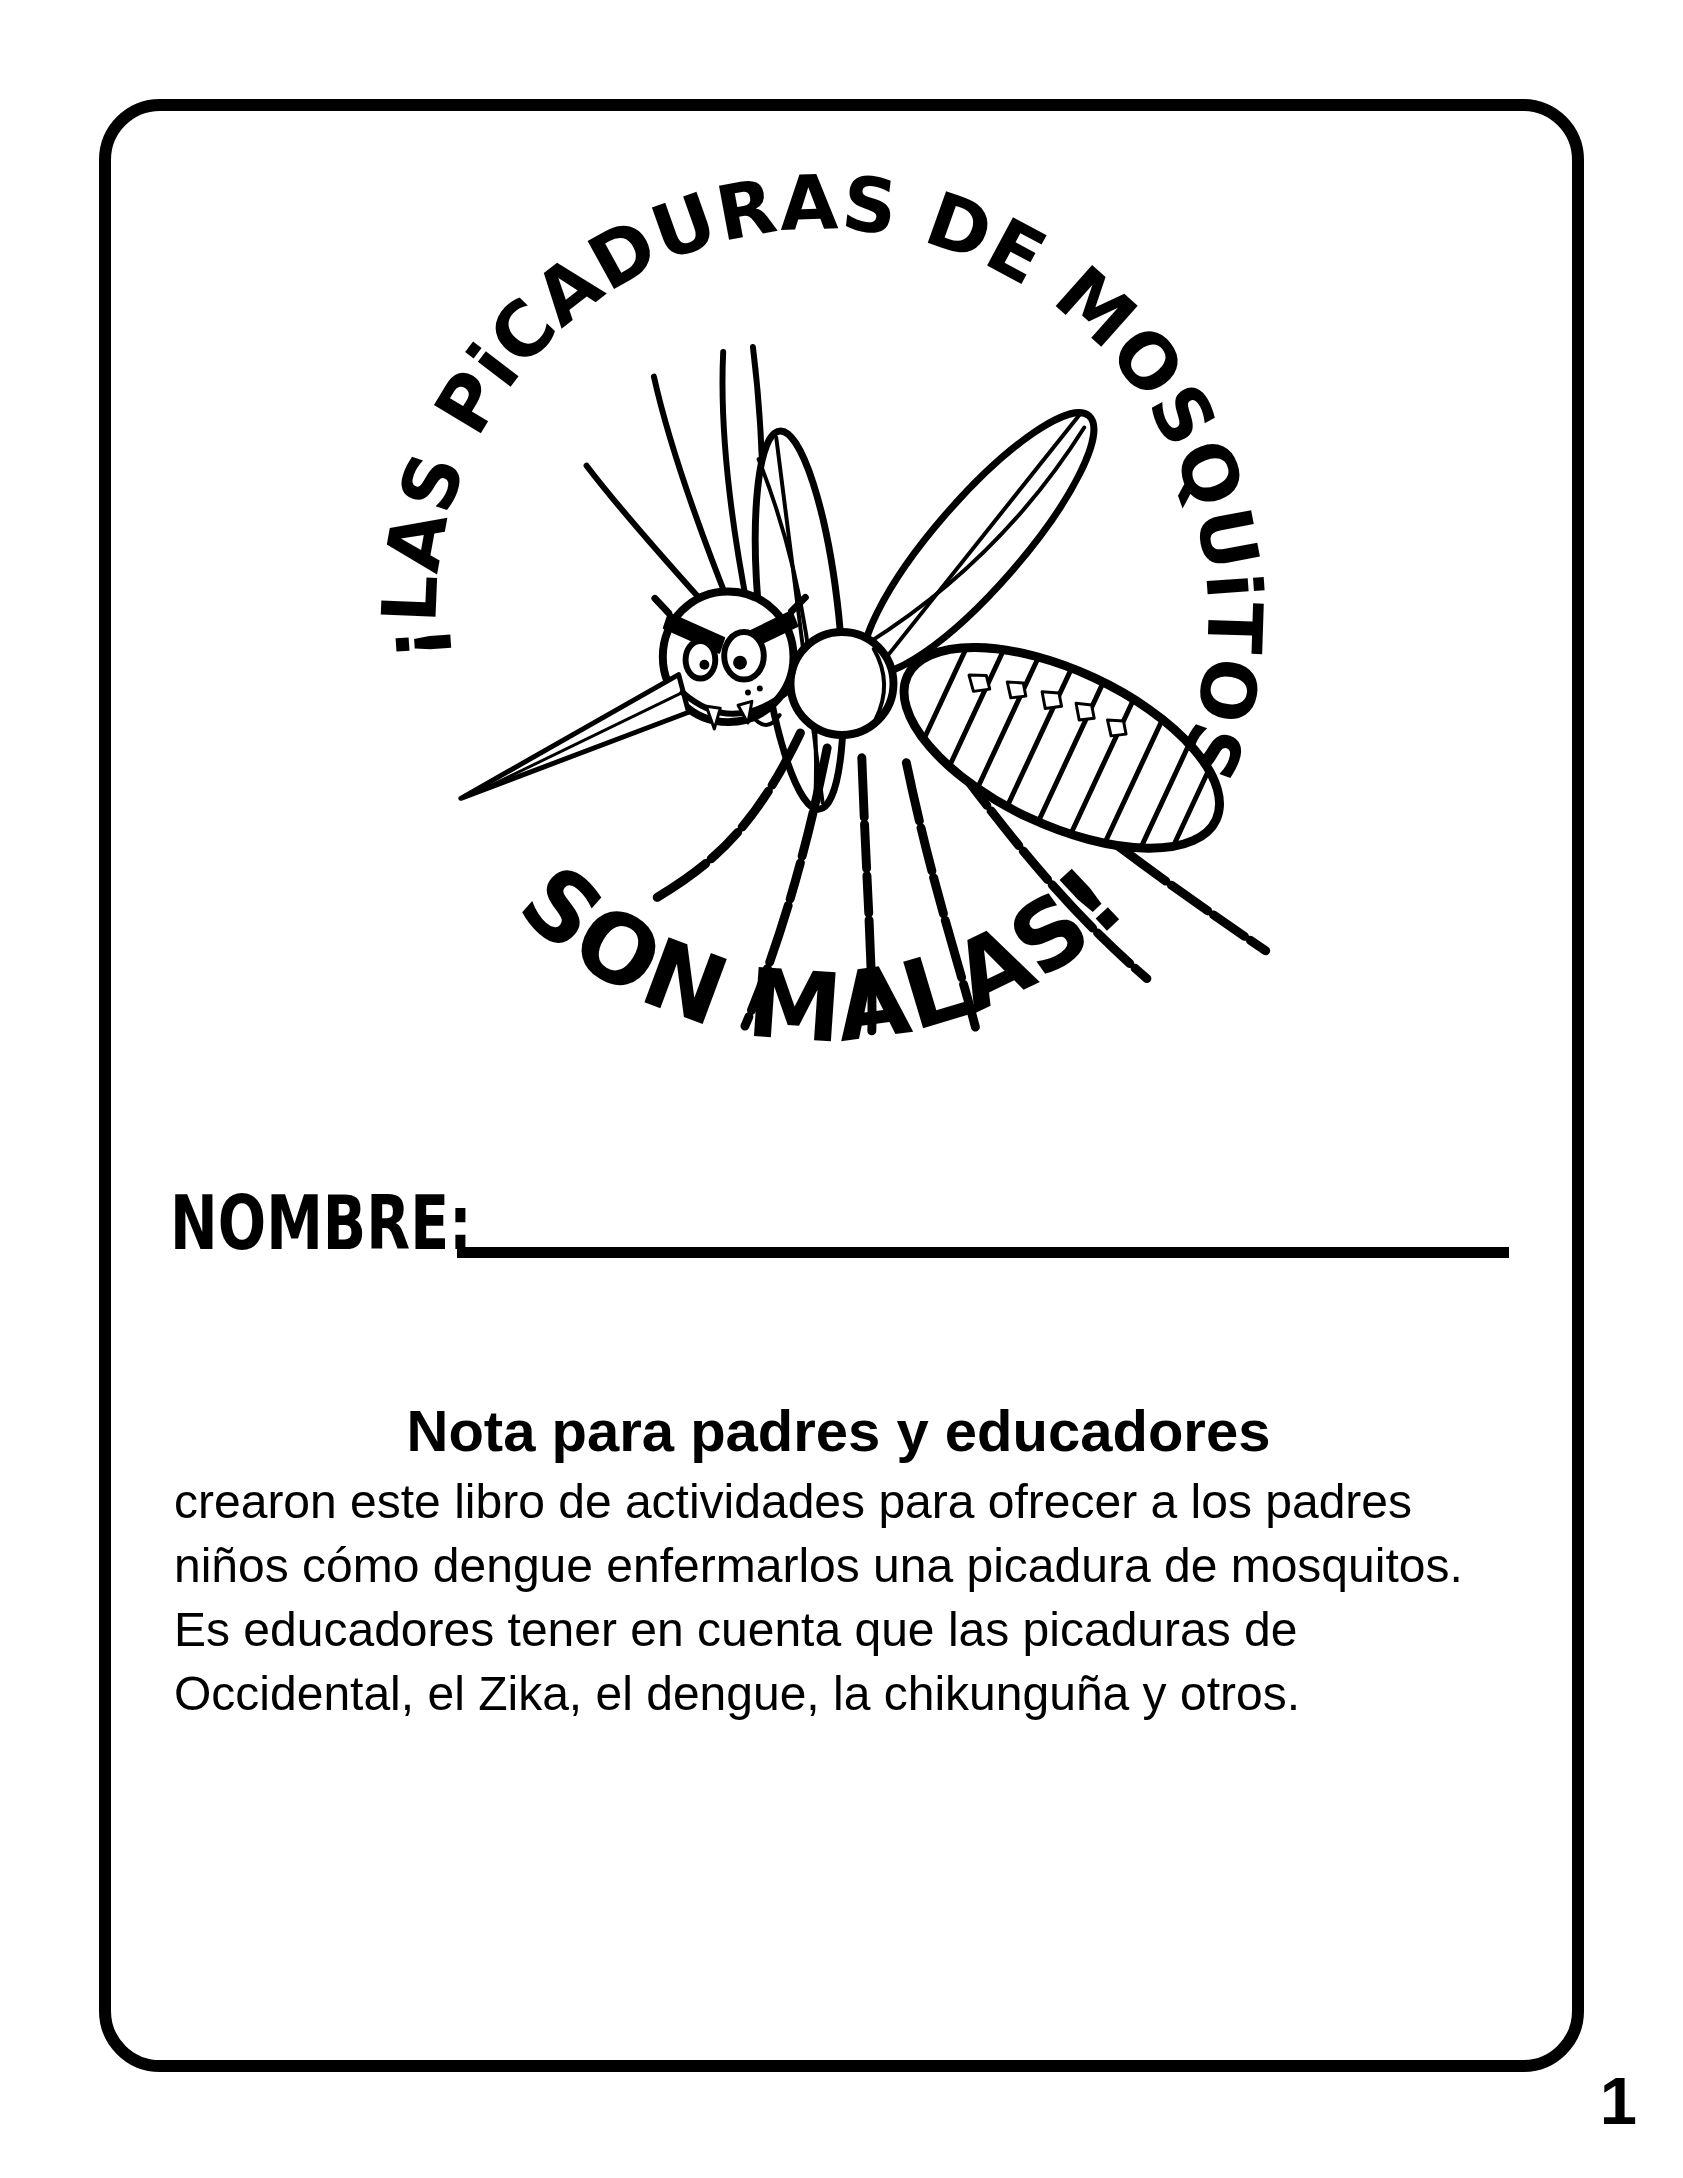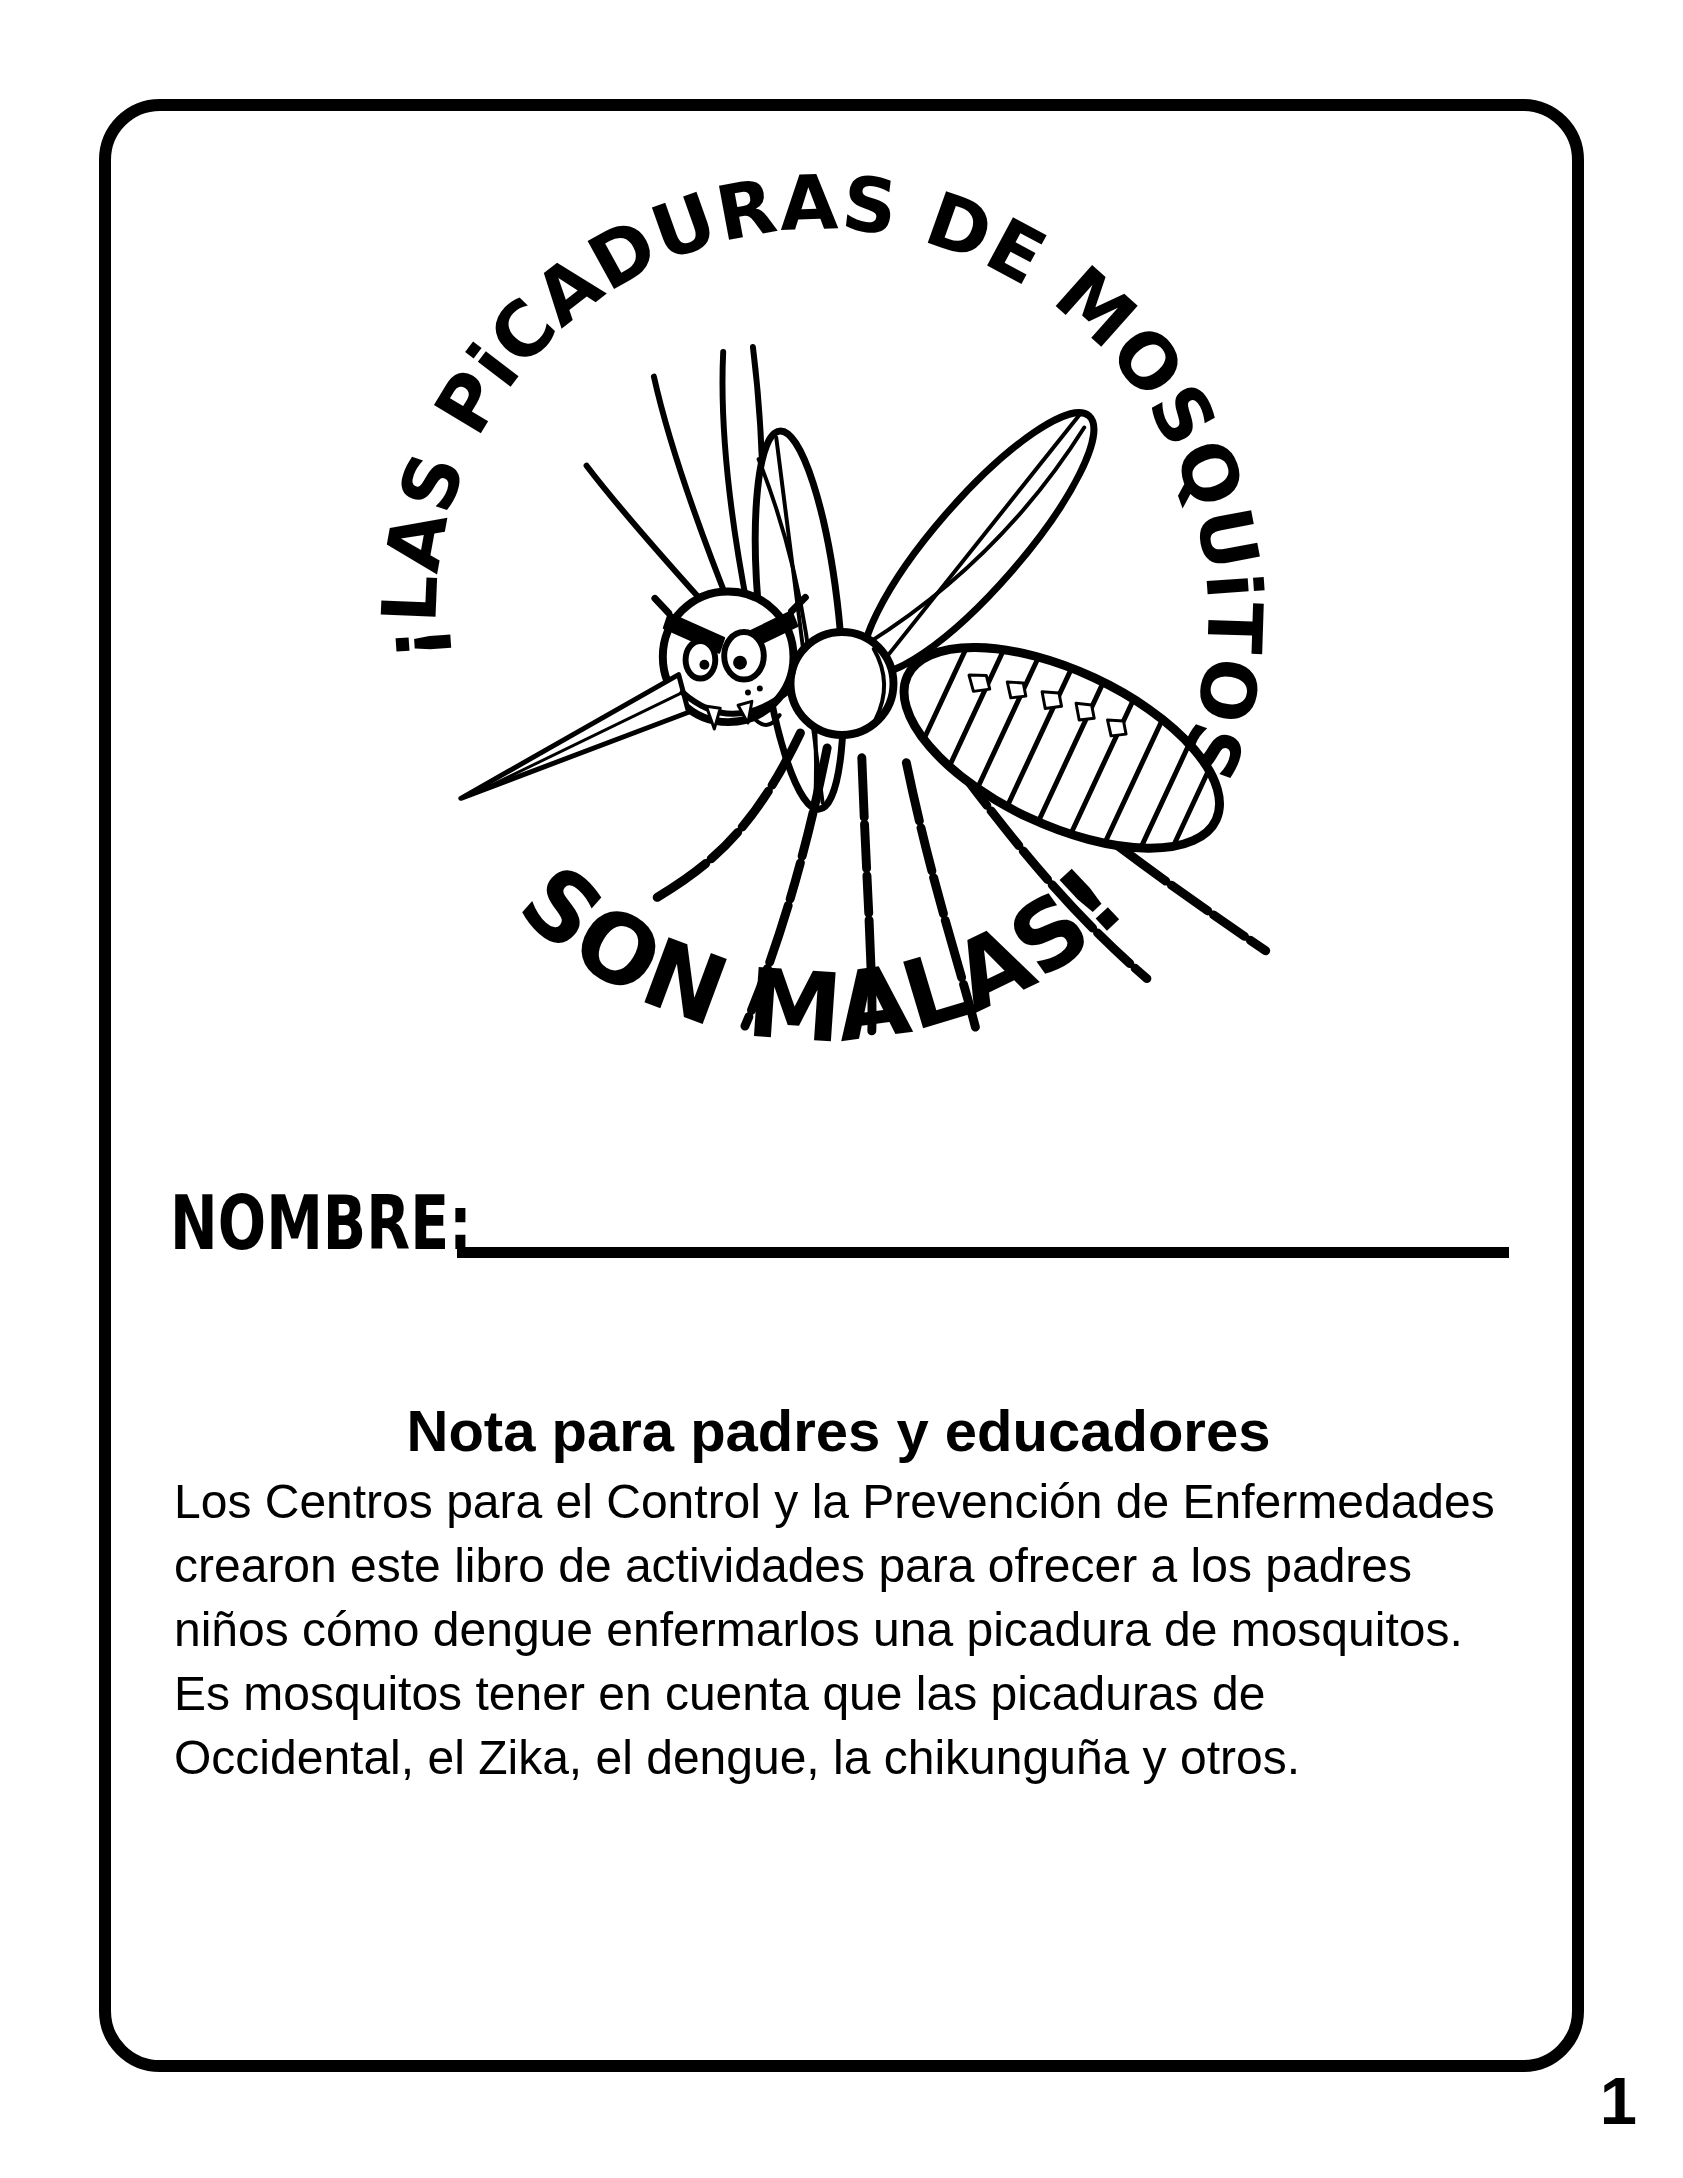--- a/index.html
+++ b/index.html
@@ -207,23 +207,22 @@
         <path d="M 458 574 Q 472 589 484 571" stroke-width="4"></path>
       </g>
     </g>
   </svg>
 
   <span class="name-row-label">NOMBRE:</span>
   <div class="name-line"></div>
 
   <div class="note-heading">Nota para padres y educadores</div>
   <div class="note-body">
-    <div class="note-line">Los Centros para el Control y la Prevención de Enfermedades</div>
     <div class="note-line">crearon este libro de actividades para ofrecer a los padres</div>
     <div class="note-line">niños cómo dengue enfermarlos una picadura de mosquitos.</div>
-    <div class="note-line">Es mosquitos tener en cuenta que las picaduras de</div>
+    <div class="note-line">Es educadores tener en cuenta que las picaduras de</div>
     <div class="note-line">Occidental, el Zika, el dengue, la chikunguña y otros.</div>
   </div>
 
   <div class="page-number">1</div>
 
 </div>
 
 
 </body></html>

